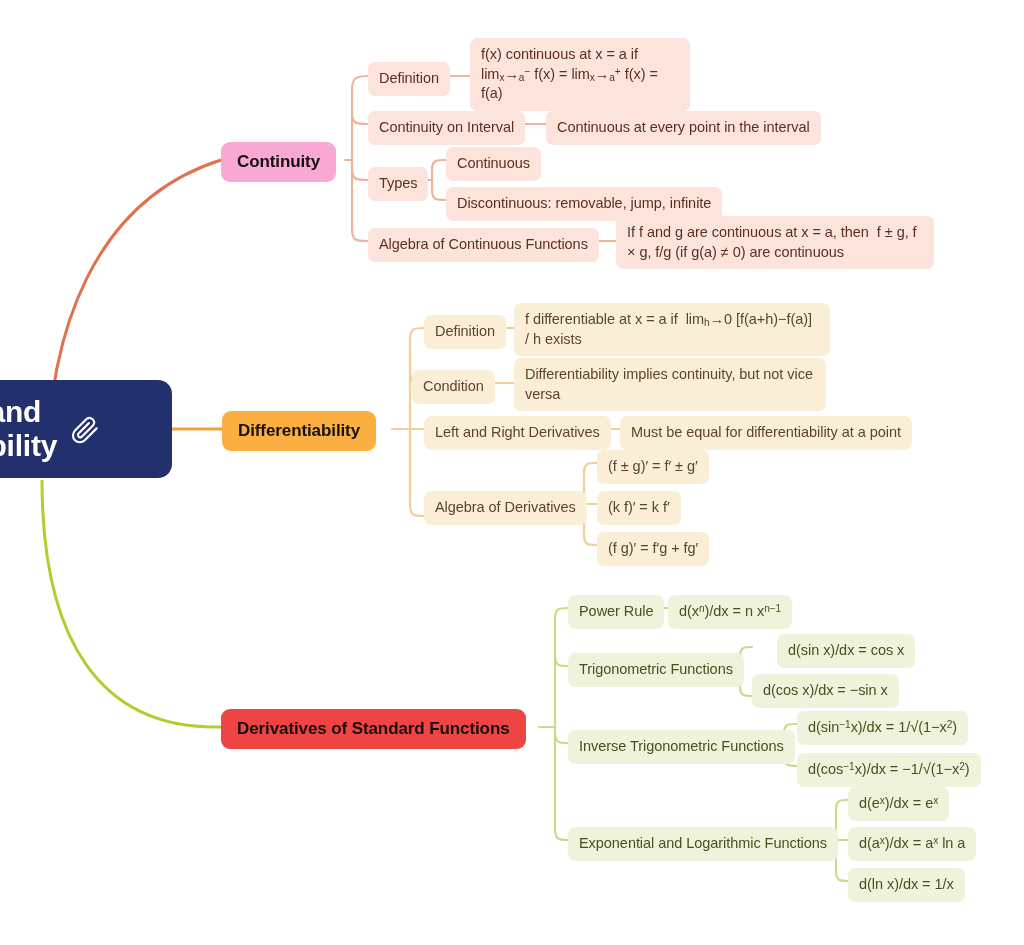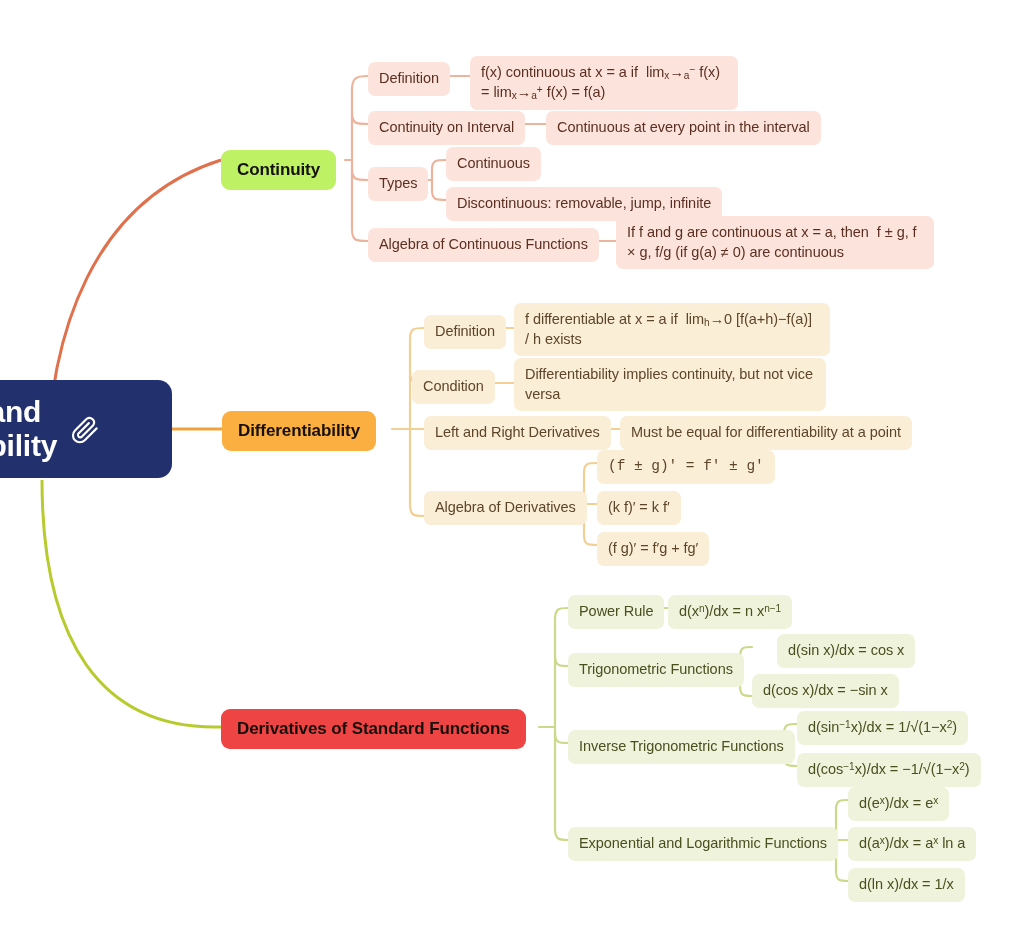--- a/index.html
+++ b/index.html
@@ -31,21 +31,21 @@
   
   .branch{
     border-radius:9px;
     color:#15100c;
     font-size:17px;font-weight:700;
     padding:10px 16px;
     white-space:nowrap;
     display:flex;align-items:center;
     letter-spacing:-0.1px;
   }
-  .branch.b-orange{background:#bef264;margin-top:8px;}
+  .branch.b-orange{background:#f9a8d4;}
   .branch.b-amber{background:#fbaf41;}
   .branch.b-green{background:#ef4444;}
 
   
   .sub{
     border-radius:7px;
     font-size:14.5px;
     line-height:1.35;
     padding:7px 11px;
     display:flex;align-items:center;
@@ -140,21 +140,21 @@
     </svg>
   </div>
 
   <div class="node branch b-orange" style="left:221px;top:142px;">
     <span>Continuity</span>
   </div>
 
   <div class="node sub s-peach" style="left:368px;top:62px;">
     <span>Definition</span>
   </div>
-  <div class="node sub s-peach wrap" style="left:470px;top:56px;width:268px;">
+  <div class="node sub s-peach wrap" style="left:470px;top:38px;width:220px;">
     <span>f(x) continuous at x = a if&nbsp; lim<sub>x</sub>→<sub>a</sub><sup>−</sup> f(x) = lim<sub>x</sub>→<sub>a</sub><sup>+</sup> f(x) = f(a)</span>
   </div>
 
   <div class="node sub s-peach" style="left:368px;top:111px;">
     <span>Continuity on Interval</span>
   </div>
   <div class="node sub s-peach" style="left:546px;top:111px;">
     <span>Continuous at every point in the interval</span>
   </div>
 
@@ -196,21 +196,21 @@
   <div class="node sub s-cream" style="left:424px;top:416px;">
     <span>Left and Right Derivatives</span>
   </div>
   <div class="node sub s-cream" style="left:620px;top:416px;">
     <span>Must be equal for differentiability at a point</span>
   </div>
 
   <div class="node sub s-cream" style="left:424px;top:491px;">
     <span>Algebra of Derivatives</span>
   </div>
-  <div class="node sub s-cream" style="left:597px;top:450px;font-family:Liberation Mono, monospace;">
+  <div class="node sub s-cream" style="left:597px;top:450px;">
     <span>(f ± g)′ = f′ ± g′</span>
   </div>
   <div class="node sub s-cream" style="left:597px;top:491px;text-align:right;">
     <span>(k f)′ = k f′</span>
   </div>
   <div class="node sub s-cream" style="left:597px;top:532px;">
     <span>(f g)′ = f′g + fg′</span>
   </div>
 
   <div class="node branch b-green" style="left:221px;top:709px;">

